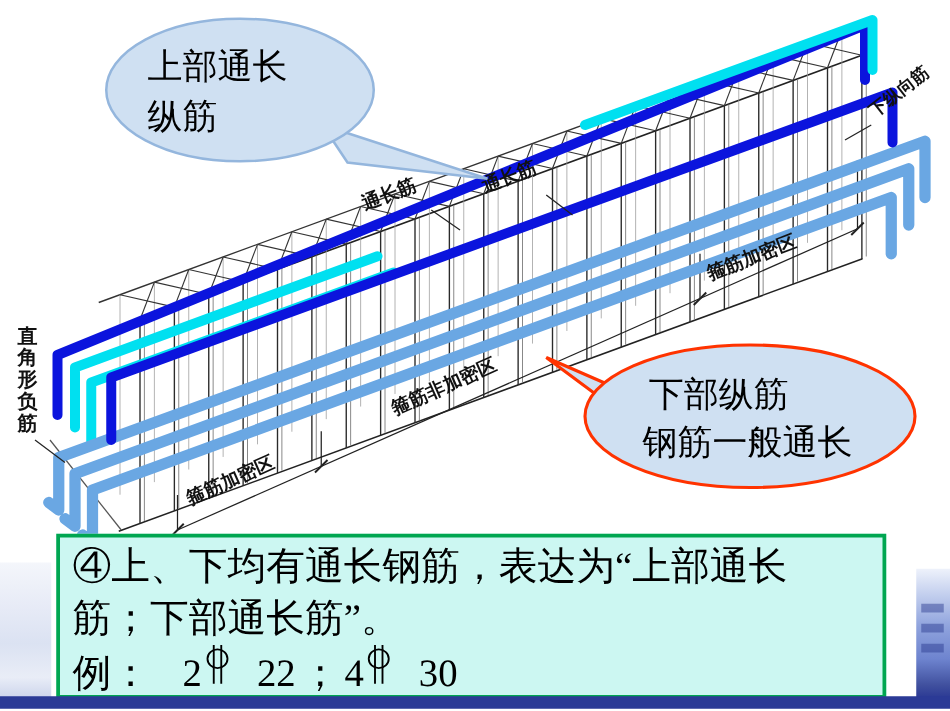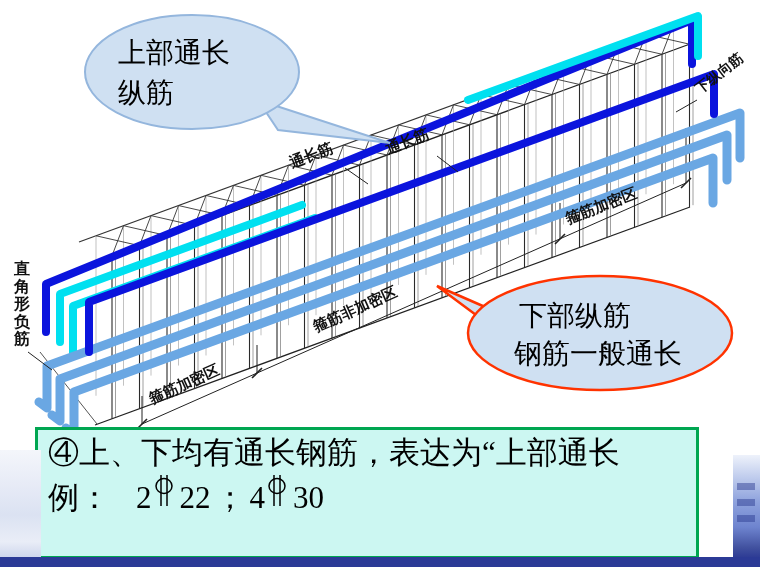--- a/index.html
+++ b/index.html
@@ -1,27 +1,27 @@
 <!DOCTYPE html>
 <html><head>
 <meta charset="utf-8">
 <style>
   html,body{margin:0;padding:0;background:#fff;}
   #stage{position:relative;width:760px;height:569px;overflow:hidden;background:#ffffff;
          font-family:"Liberation Serif",serif;}
   #diagram{position:absolute;left:0;top:0;z-index:1;}
   .dimlabel{font-family:"Liberation Sans",sans-serif;font-weight:bold;fill:#111;}
   .callout-text{font-family:"Liberation Serif",serif;fill:#000;}
-  #note-box{position:absolute;left:35px;top:427px;width:664px;height:132px;box-sizing:border-box;
+  #note-box{position:absolute;left:45px;top:427px;width:664px;height:132px;box-sizing:border-box;
             background:#ccf7f2;border:3px solid #00a651;z-index:2;padding:2px 10px 0 10px;
             font-size:31px;line-height:1.34;color:#000;}
   #note-box .ex-row{display:flex;align-items:baseline;}
   .rebar-sym{display:inline-block;vertical-align:-5px;margin:0 2px;}
   .ex-num{margin-left:26px;}
-  .ex-size{margin-left:4px;}
+  .ex-size{margin-left:20px;}
   .ex-sep{margin:0 4px;}
   #left-photo{position:absolute;left:0;top:450px;width:41px;height:108px;z-index:3;
      background:linear-gradient(180deg,#f4f6fb 0%,#e6eaf6 35%,#dbe2f2 60%,#e9edf7 85%,#cdd5ec 100%);}
   #right-photo{position:absolute;left:733px;top:455px;width:27px;height:103px;z-index:3;
      background:linear-gradient(180deg,#eef2fb 0%,#c3cfee 20%,#8fa3dd 45%,#6e84cf 70%,#41519f 90%,#2c3a94 100%);}
   #right-photo .win{position:absolute;left:4px;width:18px;height:7px;background:rgba(38,54,140,.45);}
   #footer-bar{position:absolute;left:0;top:557px;width:760px;height:10px;background:#2b3a96;z-index:4;}
 </style>
 </head>
 <body>
@@ -201,20 +201,21 @@
     <g>
       <polygon points="492,310 437,286 507,338" fill="#cfe0f2" stroke="#ff3300" stroke-width="2.5"></polygon>
       <ellipse cx="600" cy="333" rx="132" ry="57" fill="#cfe0f2" stroke="#ff3300" stroke-width="2.5"></ellipse>
       <text class="callout-text" font-size="28" x="575" y="325" text-anchor="middle">下部纵筋</text>
       <text class="callout-text" font-size="28" x="598" y="363" text-anchor="middle">钢筋一般通长</text>
     </g>
   </svg>
 
   <div id="note-box">
     <div>④上、下均有通长钢筋，表达为“上部通长</div>
+    <div>筋；下部通长筋”。</div>
     <div class="ex-row">
       <span>例：</span>
       <span class="ex-num">2</span>
       <svg class="rebar-sym" width="20" height="34" viewBox="0 0 20 34">
         <ellipse cx="10" cy="12" rx="8" ry="7.5" fill="none" stroke="#000" stroke-width="1.5"></ellipse>
         <line x1="7" y1="1" x2="7" y2="32" stroke="#000" stroke-width="1.5"></line>
         <line x1="13" y1="1" x2="13" y2="32" stroke="#000" stroke-width="1.5"></line>
       </svg>
       <span class="ex-size">22</span>
       <span class="ex-sep">；</span>

